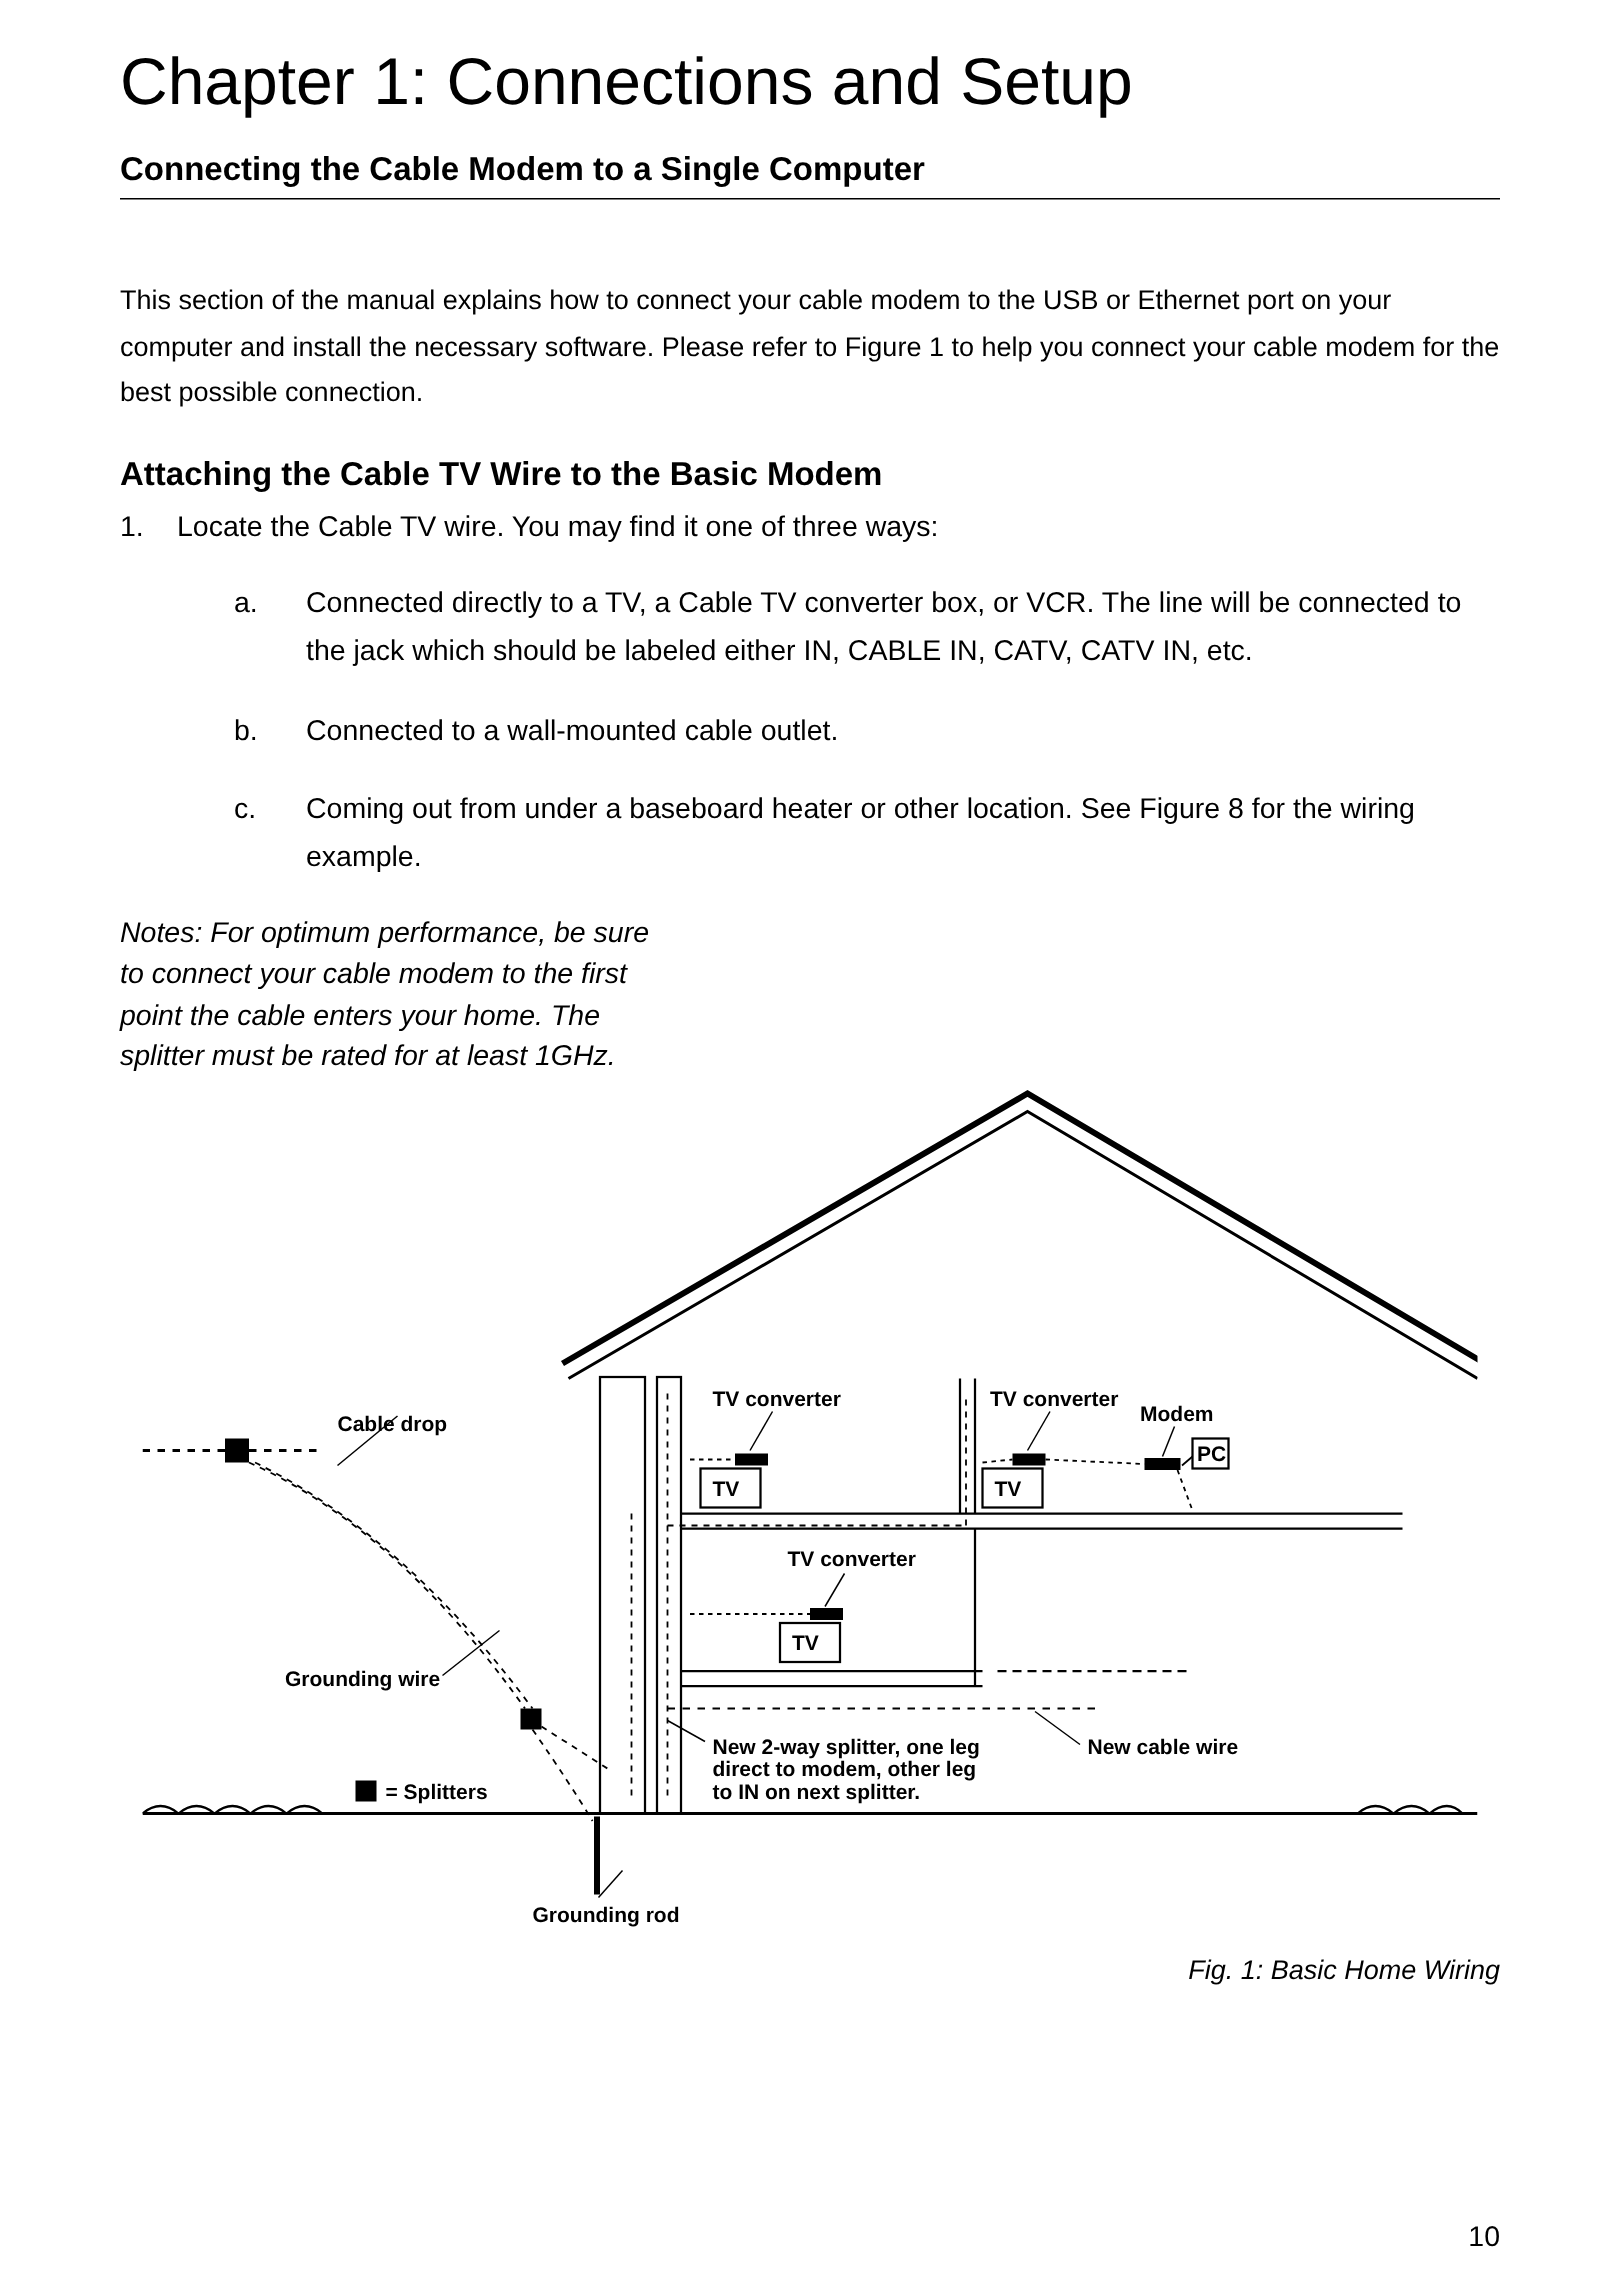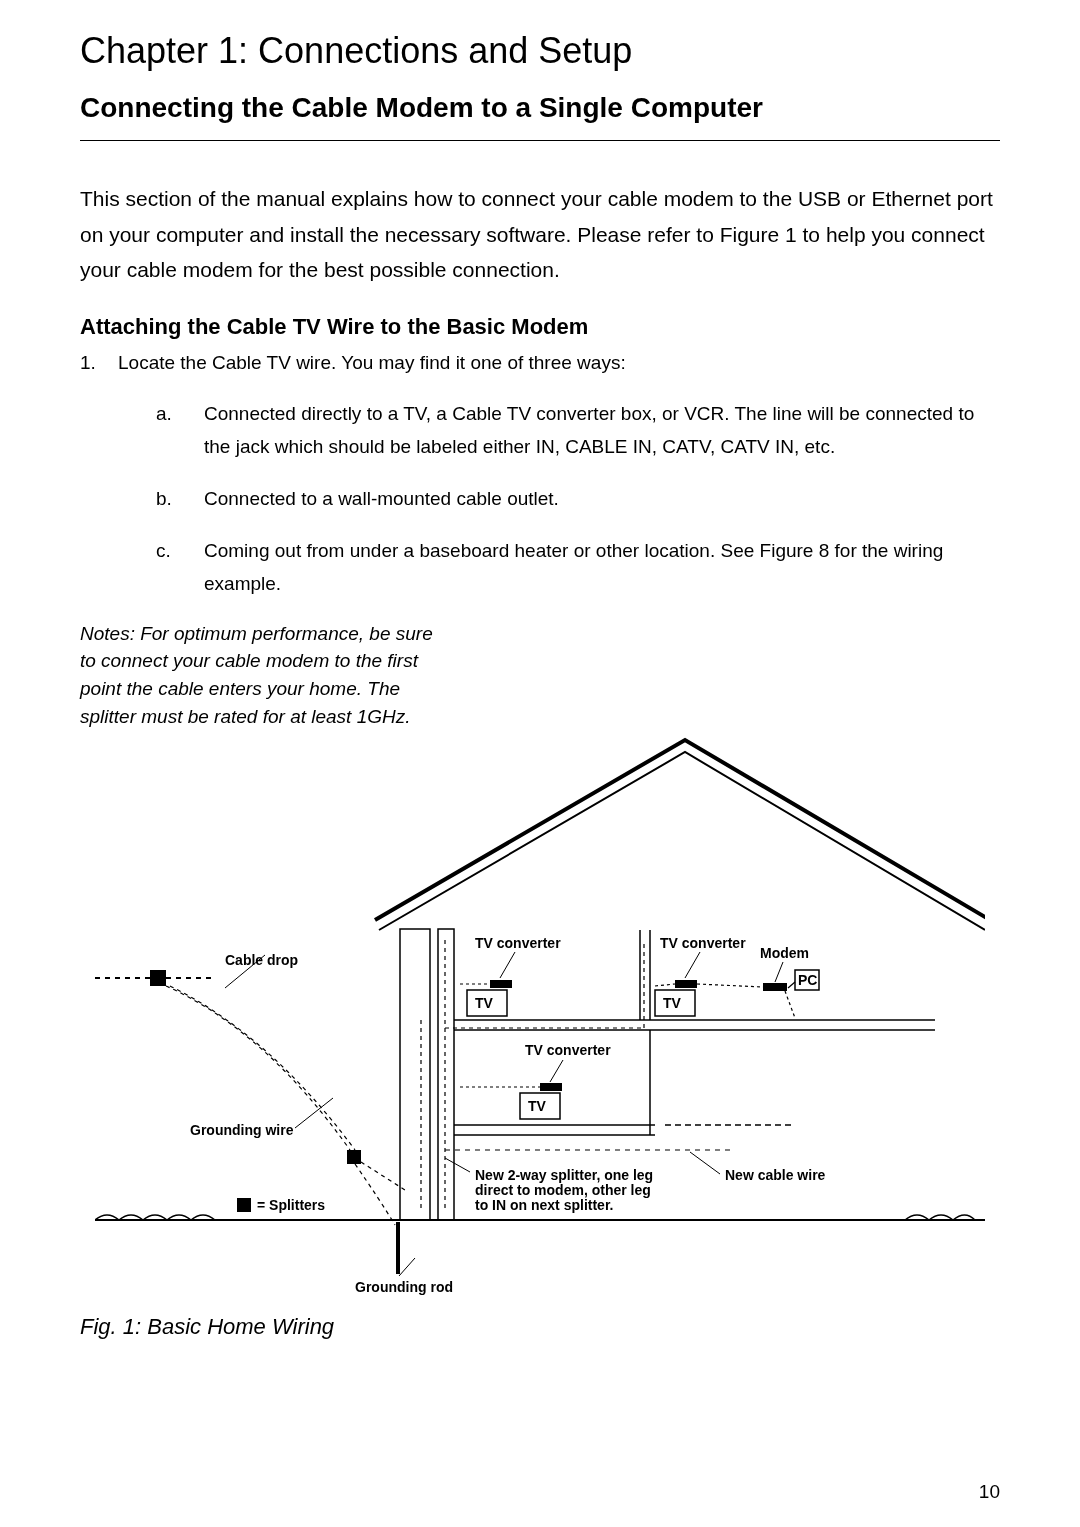--- a/index.html
+++ b/index.html
@@ -6,33 +6,33 @@
     body {
       width: 1080px;
       height: 1527px;
       background: #ffffff;
       font-family: "Lucida Sans", "Lucida Grande", Verdana, sans-serif;
       color: #000;
       padding: 30px 80px 30px 80px;
       position: relative;
     }
     h1 {
-      font-size: 36px;
+      font-size: 44px;
       font-weight: normal;
       margin-bottom: 20px;
     }
     h2.sub {
-      font-size: 28px;
+      font-size: 22px;
       font-weight: bold;
-      padding-bottom: 16px;
+      padding-bottom: 6px;
       border-bottom: 1px solid #000;
-      margin-bottom: 40px;
+      margin-bottom: 52px;
     }
     p.intro {
-      font-size: 21px;
+      font-size: 18px;
       line-height: 1.7;
       margin-bottom: 26px;
     }
     h3.sub2 {
       font-size: 22px;
       font-weight: bold;
       margin-bottom: 8px;
     }
     ol.main {
       list-style: none;
@@ -72,22 +72,22 @@
       width: 100%;
       text-align: center;
       margin-top: -10px;
     }
     .diagram {
       display: block;
       margin: 0 auto;
     }
     .caption {
       font-style: italic;
-      font-size: 22px;
-      text-align: left;
+      font-size: 18px;
+      text-align: right;
       margin-top: 14px;
     }
     .pagenum {
       position: absolute;
       bottom: 24px;
       right: 80px;
       font-size: 19px;
       margin-left: 11px;
     }
     .diagram text {

